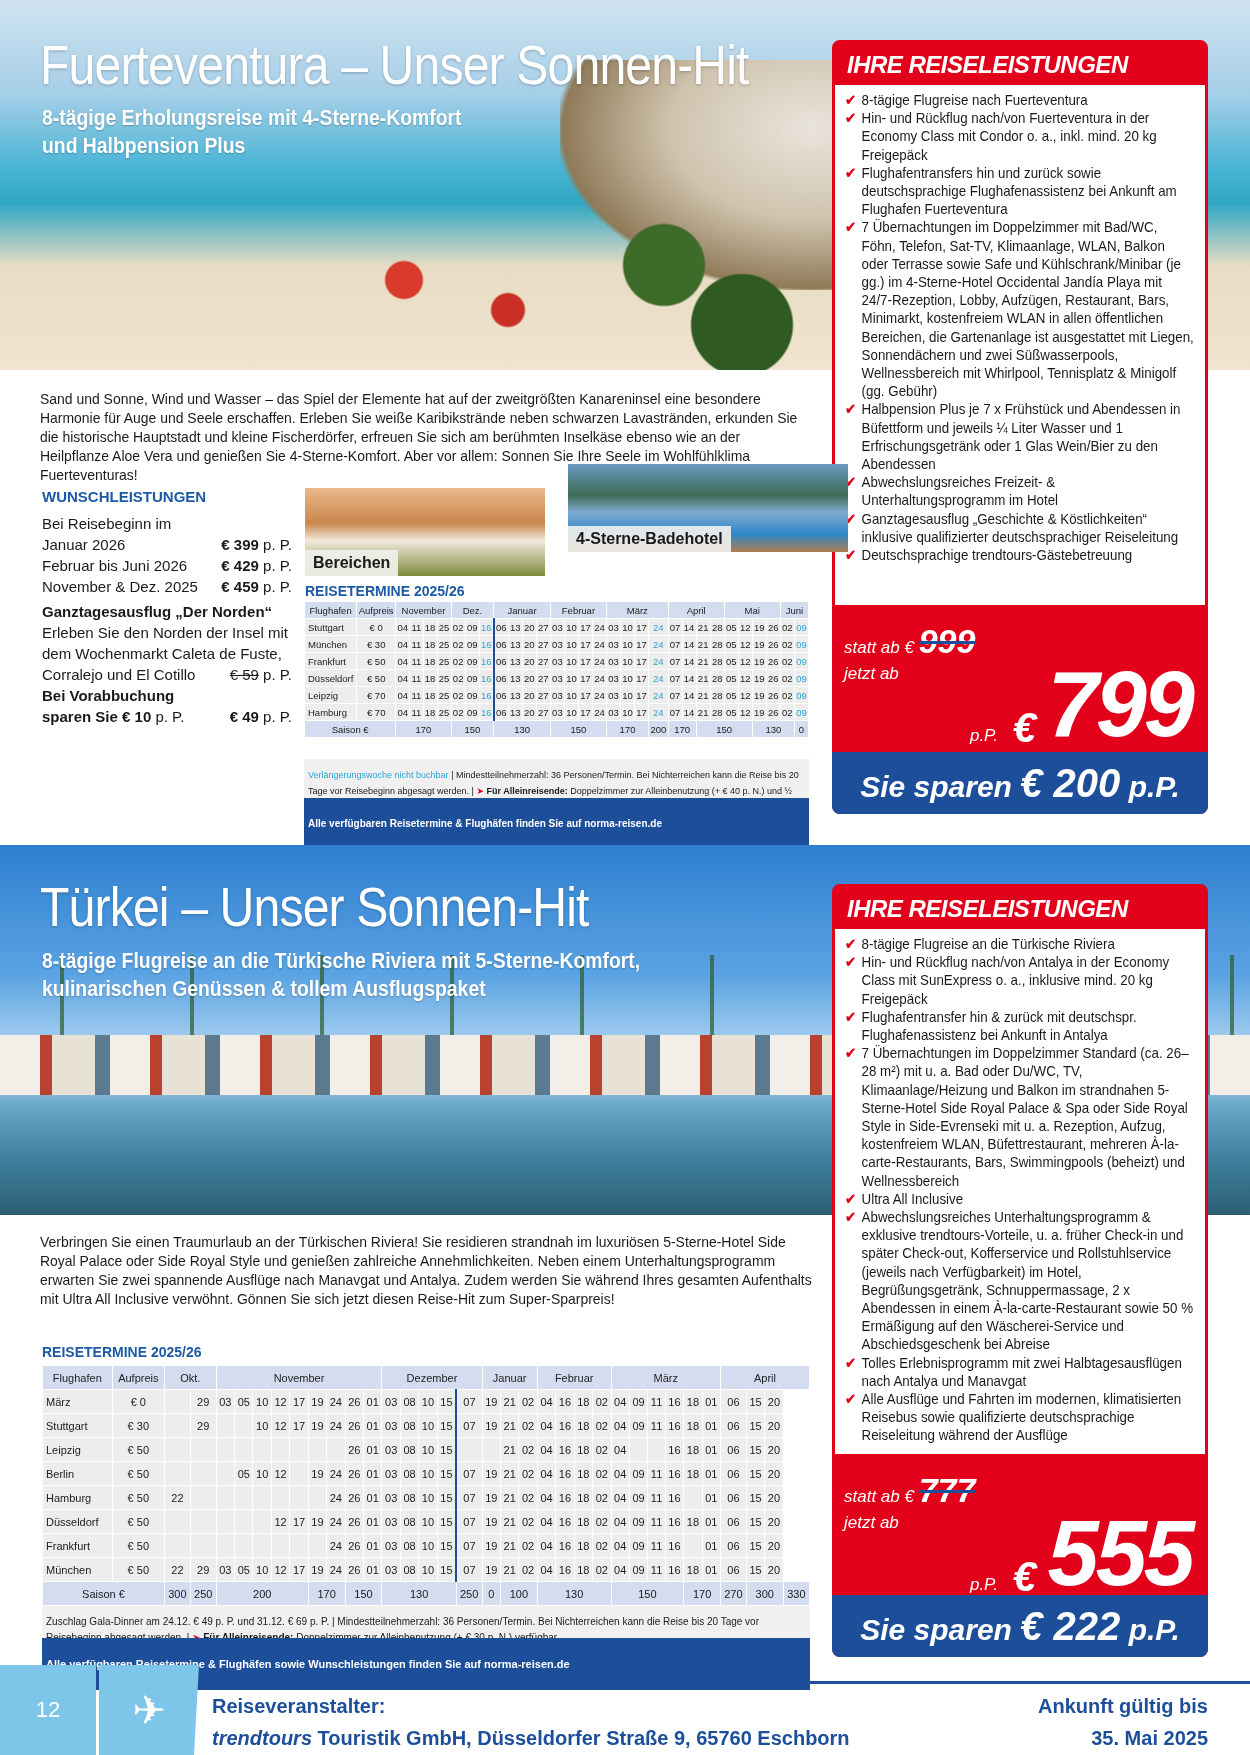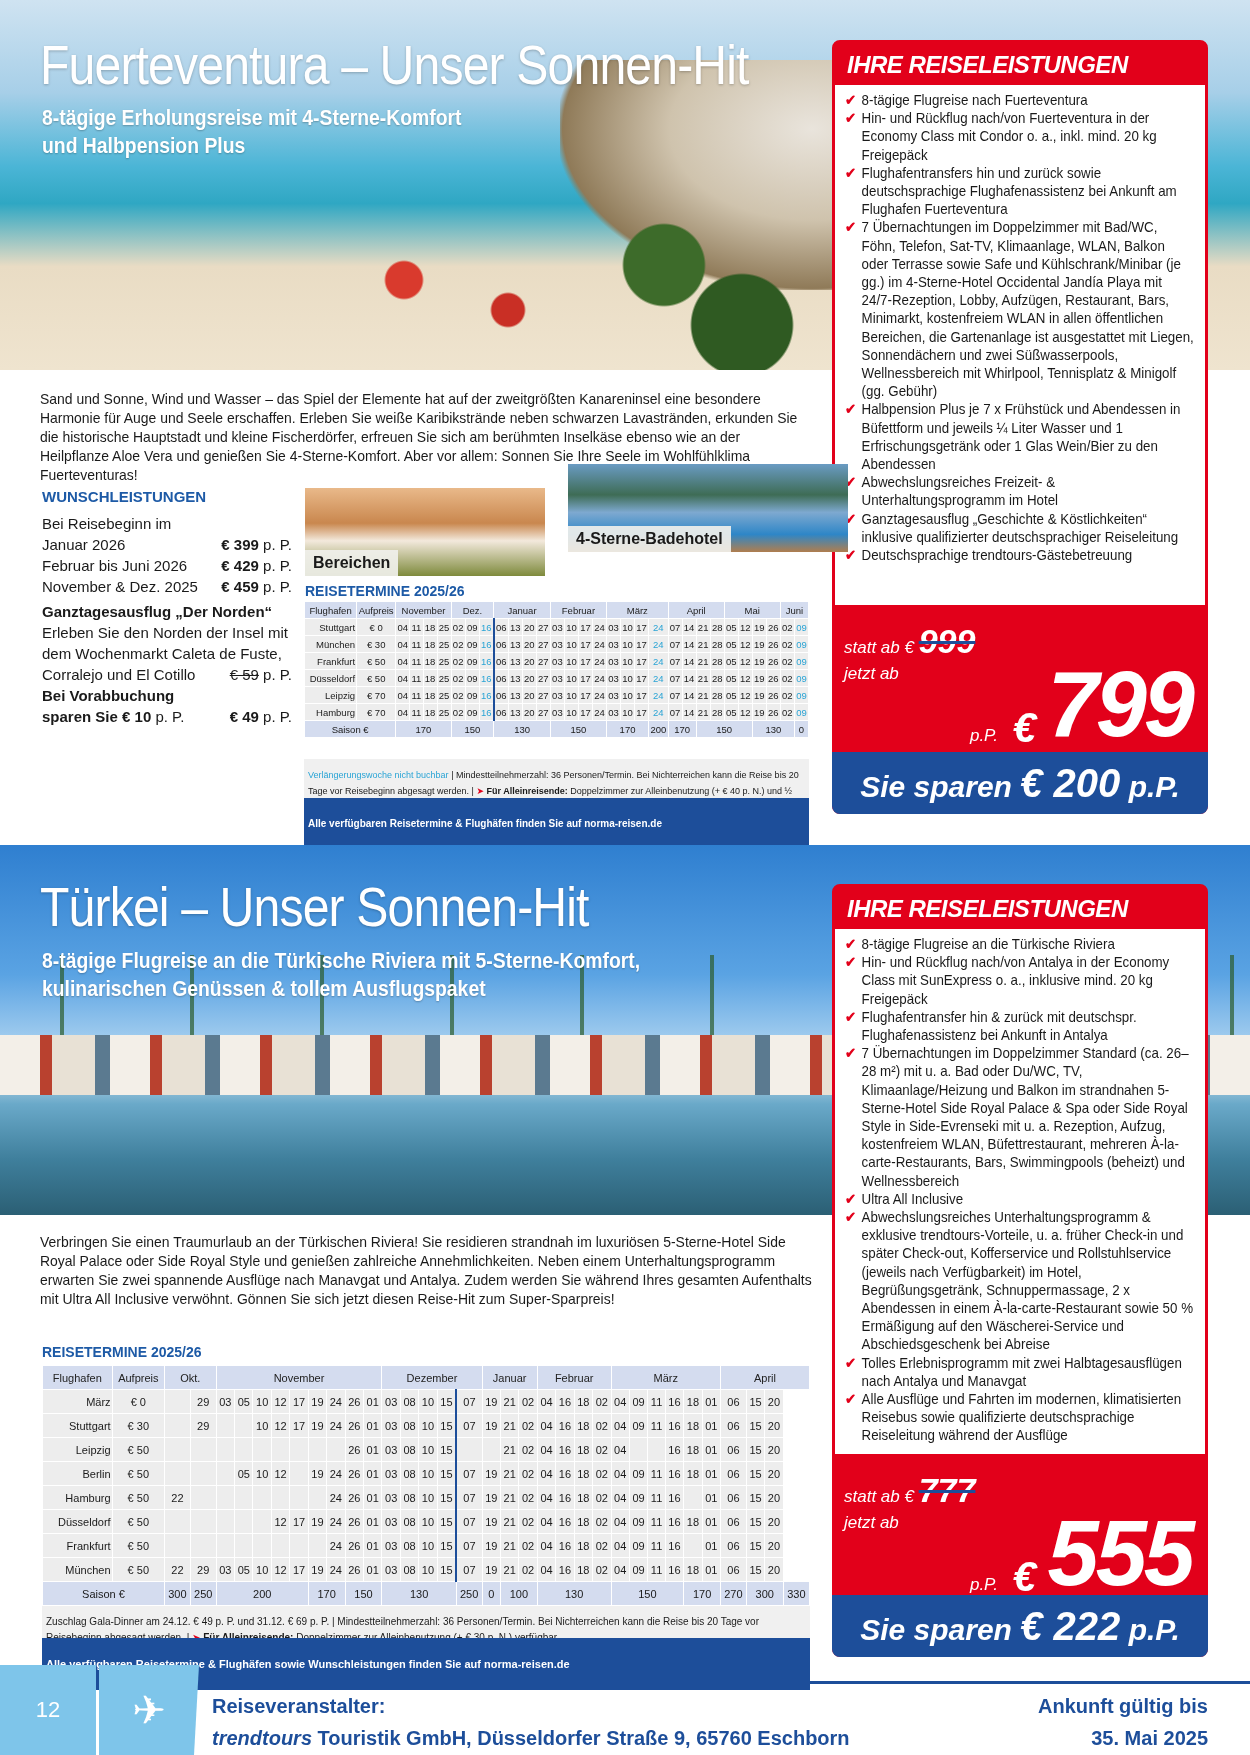--- a/index.html
+++ b/index.html
@@ -35,21 +35,21 @@
 .ph1{left:305px;top:488px;width:240px;background:linear-gradient(180deg,#e9b98a 0%,#c9874e 40%,#f3e9dc 60%,#7e8a3c 100%)}
 .ph2{left:568px;top:464px;width:280px;background:linear-gradient(180deg,#6a9bc3 0%,#3e6c55 35%,#7ea9d0 55%,#2e86c7 80%,#b07e4e 100%)}
 .photo .lab{position:absolute;bottom:0;background:rgba(240,240,235,.92);font-weight:700;font-size:16px;padding:4px 8px;transform-origin:left}
 .rt-h{position:absolute;color:#1d5aa6;font-weight:900;font-size:14px}
 table.rt{position:absolute;border-collapse:collapse;font-size:9.5px;font-family:"Liberation Sans",sans-serif}
 table.rt td,table.rt th{border:1px solid #fff;padding:0 1px;text-align:center;white-space:nowrap}
 table.rt th{background:#d4dcef;font-weight:400;color:#222}
 table.rt td.ap{font-weight:400}
 table.rt tr:nth-child(odd) td{background:#ededed}
 table.rt tr:nth-child(even) td{background:#fff}
-table.rt td.fh{text-align:right;padding-left:3px}
+table.rt td.fh{text-align:left;padding-left:3px}
 table.rt td.hl{color:#2aa4d5}
 table.rt td.sep{border-right:2px solid #1d4e9a}
 table.rt tr.saison td{background:#d4dcef}
 .note{position:absolute;font-size:9px;line-height:16px;background:#f0f0f0;padding:8px 4px}
 .note .bl{color:#2aa4d5}
 .note .arr{color:#e2001a}
 .bar{position:absolute;background:#1d4e9a;color:#fff;font-weight:700;font-size:10px;padding:20px 4px}
 .footer{position:absolute;left:0;top:1665px;width:1250px;height:90px}
 .pg{position:absolute;left:0;top:0;width:96px;height:90px;background:#7ec5ea;color:#fff;font-size:22px;display:flex;align-items:center;justify-content:center}
 .plane{position:absolute;left:99px;top:0;width:100px;height:90px;background:#7ec5ea;clip-path:polygon(0 0,100% 0,95% 100%,0 100%);display:flex;align-items:center;justify-content:center;color:#fff;font-size:40px}

